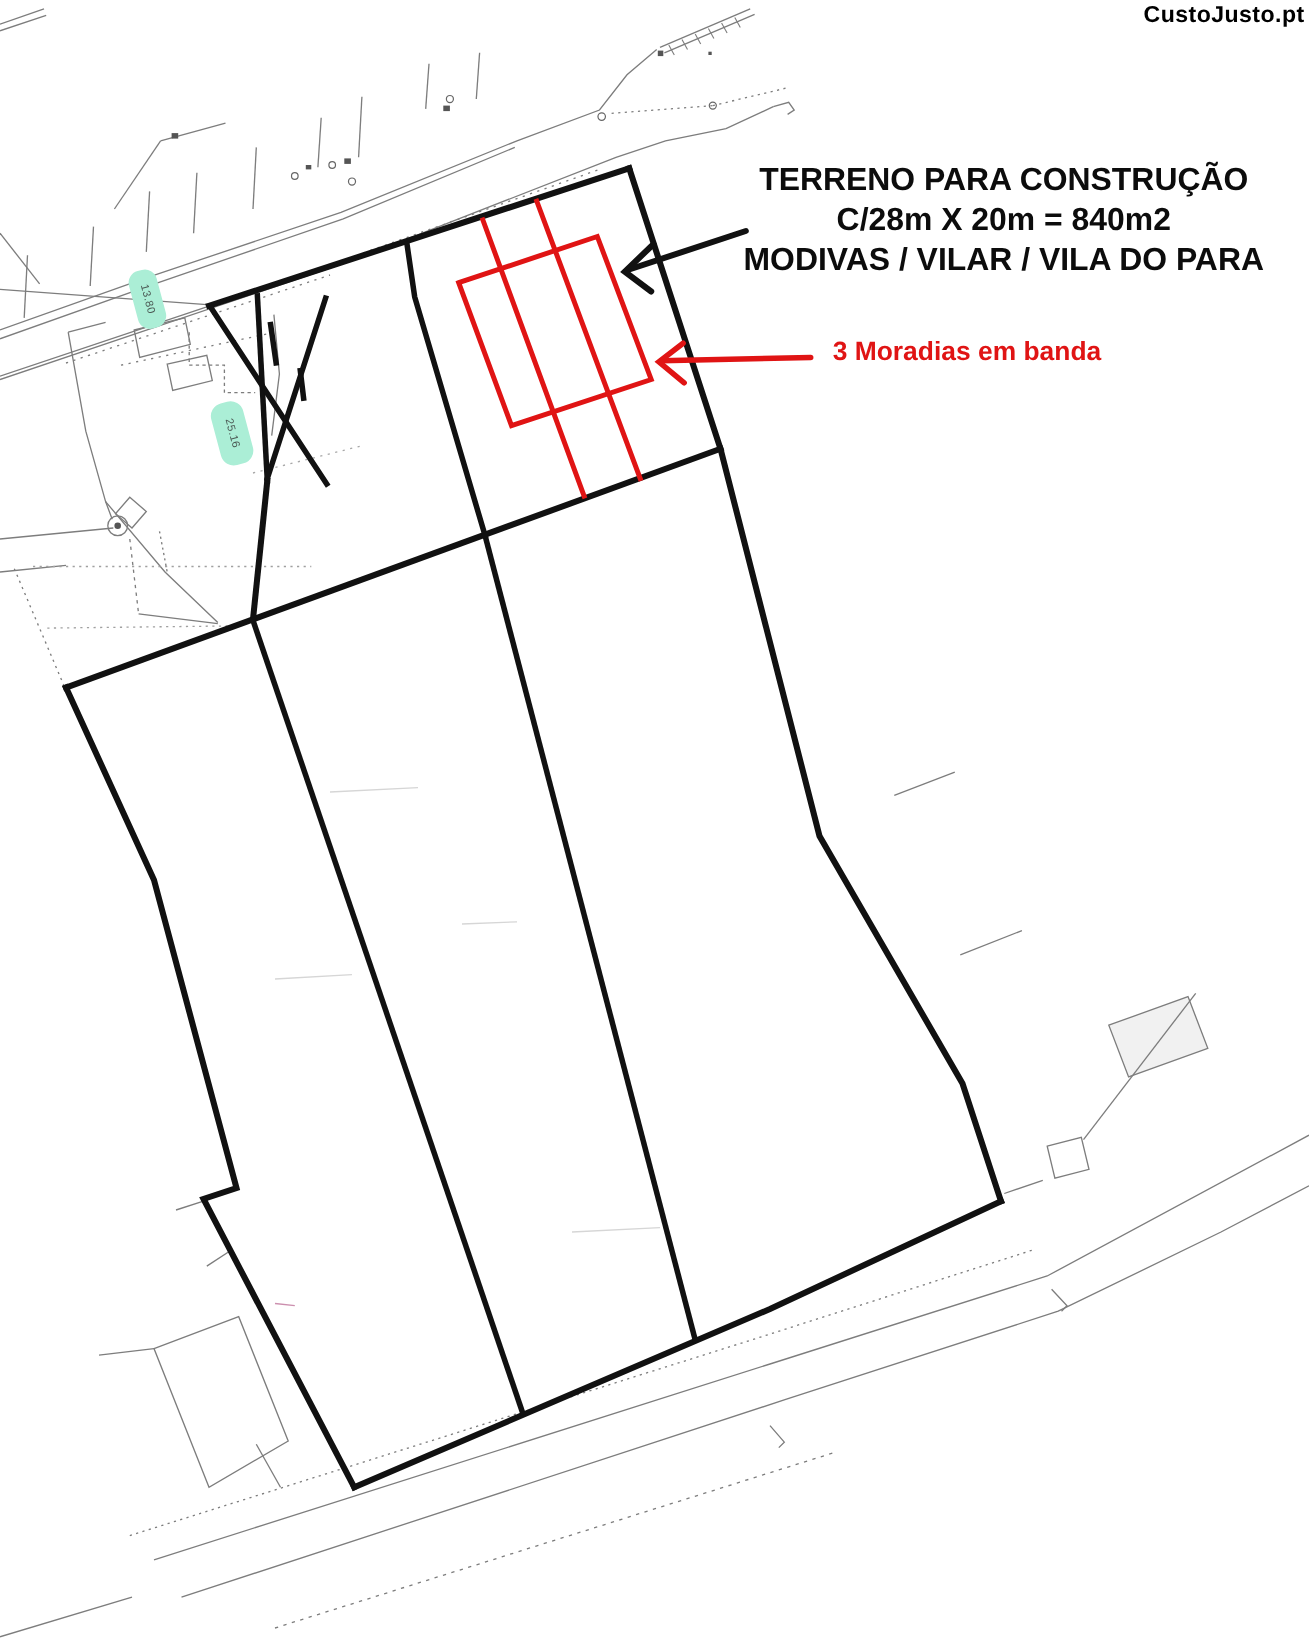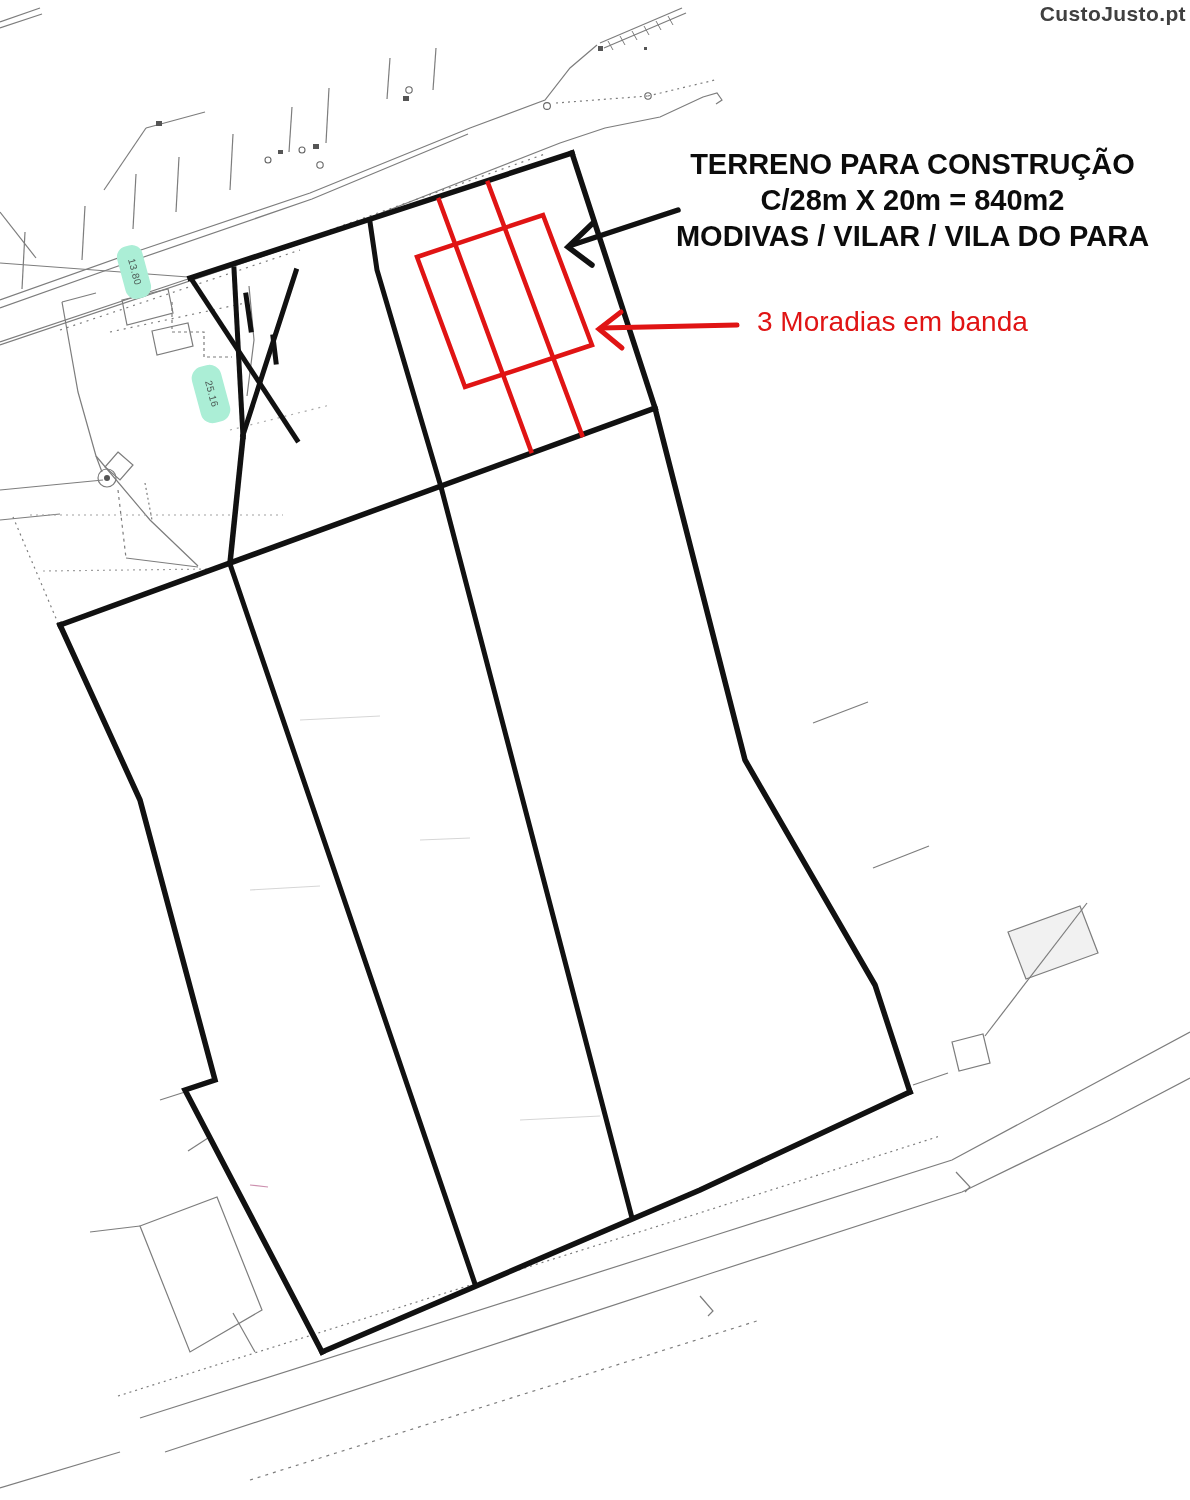--- a/index.html
+++ b/index.html
@@ -8,25 +8,25 @@
   .canvas{position:absolute;inset:0;width:1190px;height:1500px;background:#fff;}
   svg.plan{position:absolute;left:0;top:0;}
   .title-block{
     position:absolute;left:630px;top:146px;width:565px;
     text-align:center;color:#0c0c0c;font-weight:bold;
     font-size:29px;line-height:36px;letter-spacing:0px;
   }
   .title-block div{white-space:nowrap;}
   .red-note{
     position:absolute;left:757px;top:306px;
-    color:#e01414;font-weight:normal;font-size:28px;white-space:nowrap;
+    color:#e01414;font-weight:bold;font-size:24px;white-space:nowrap;
   }
   .watermark{
     position:absolute;right:4px;top:2px;
-    font-weight:bold;font-size:21px;letter-spacing:0.4px;color:#404040;
+    font-weight:bold;font-size:21px;letter-spacing:0.4px;color:#000000;
     text-shadow:1px 1px 0 #ffffff,-1px -1px 0 #ffffff,1px -1px 0 #ffffff,-1px 1px 0 #ffffff,0 0 3px #ffffff;
   }
 </style>
 </head>
 <body>
 
 <div class="canvas">
 
   <svg class="plan" width="1190" height="1500" viewBox="0 0 1190 1500">
 

